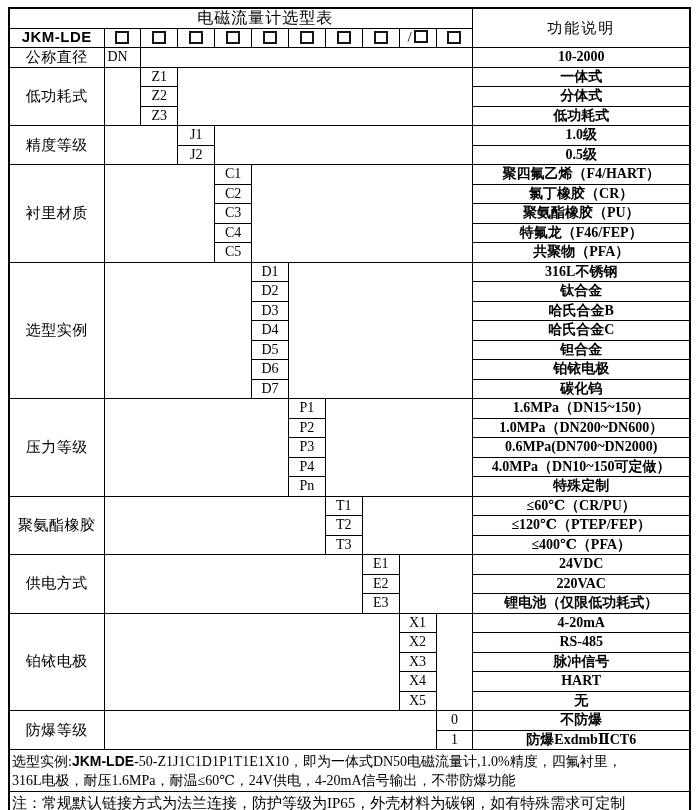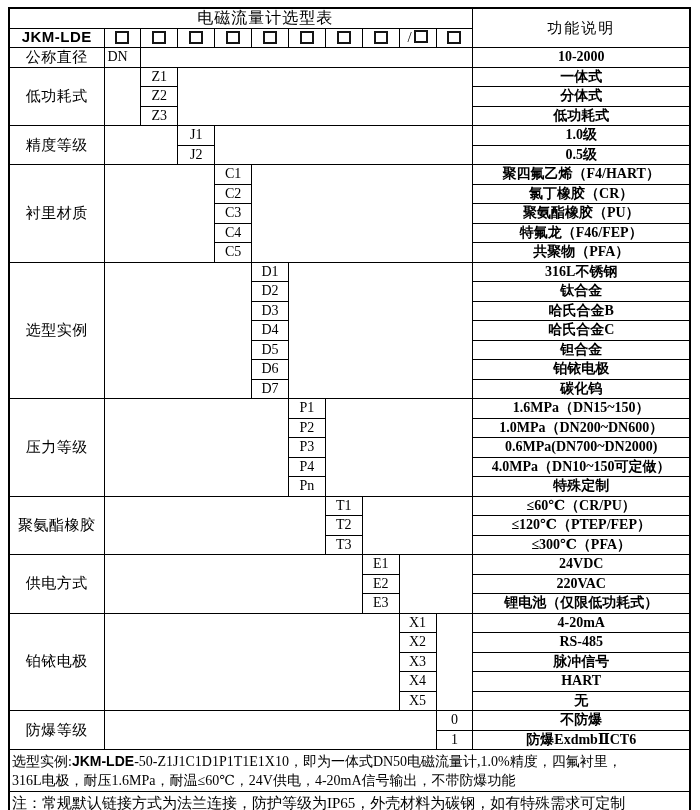--- a/index.html
+++ b/index.html
@@ -216,21 +216,21 @@
     <td class="code">T1</td>
     <td colspan="3" rowspan="3" class="spacer"></td>
     <td class="desc">≤60℃（CR/PU）</td>
   </tr>
   <tr>
     <td class="code">T2</td>
     <td class="desc">≤120℃（PTEP/FEP）</td>
   </tr>
   <tr>
     <td class="code">T3</td>
-    <td class="desc">≤300℃（PFA）</td>
+    <td class="desc">≤400℃（PFA）</td>
   </tr>
 
   <tr>
     <td rowspan="3" class="cat">供电方式</td>
     <td colspan="7" rowspan="3" class="spacer"></td>
     <td class="code">E1</td>
     <td colspan="2" rowspan="3" class="spacer"></td>
     <td class="desc">24VDC</td>
   </tr>
   <tr>

